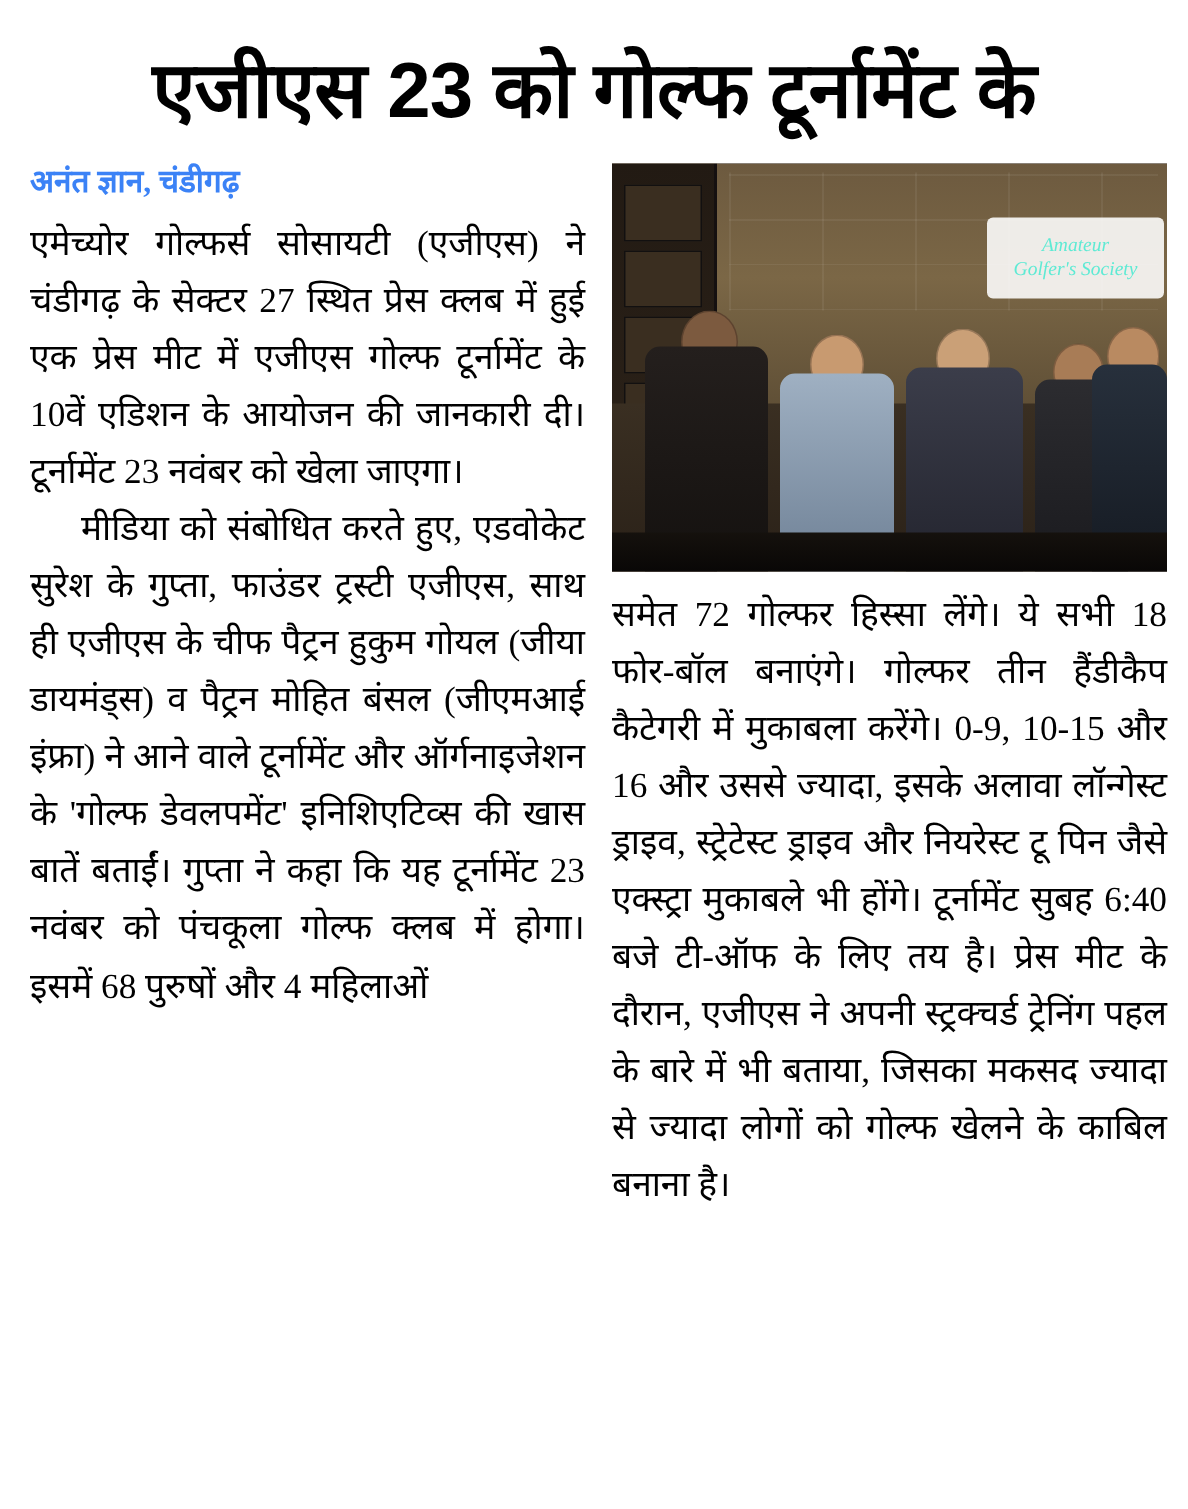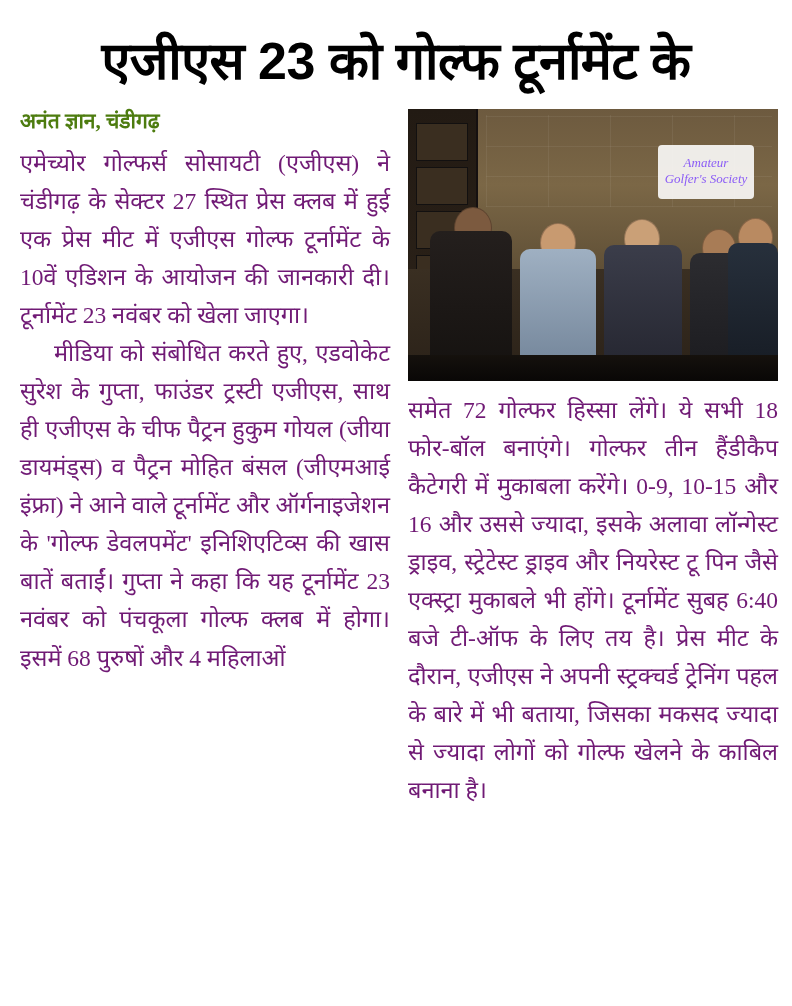--- a/index.html
+++ b/index.html
@@ -49,29 +49,29 @@
   .col {
     width: 370px;
     flex: 0 0 370px;
   }
   .byline {
     font-family: "Liberation Serif", serif;
     font-weight: bold;
     font-size: 21px;
     line-height: 1.2;
     margin-bottom: 10px;
-    color: #4d7c0f;
+    color: #3b82f6;
   }
   .body-text {
     font-family: "Liberation Serif", serif;
     font-size: 23.5px;
     line-height: 1.62;
     text-align: justify;
     text-justify: inter-word;
-    color: #701a75;
+    color: #000000;
     word-spacing: 0px;
   }
   .body-text p {
     margin: 0;
   }
   .body-text p.indent {
     text-indent: 34px;
   }
   .photo {
     width: 370px;
@@ -103,25 +103,25 @@
   }
   .photo .logo-grid {
     position: absolute;
     left: 78px; top: 6px; right: 6px; height: 92px;
     background:
       repeating-linear-gradient(90deg, rgba(255,255,255,0.06) 0 1px, rgba(0,0,0,0) 1px 62px),
       repeating-linear-gradient(0deg, rgba(255,255,255,0.06) 0 1px, rgba(0,0,0,0) 1px 30px);
   }
   .photo .ags-badge {
     position: absolute;
-    right: 24px; top: 36px;
-    width: 96px; height: 54px;
+    right: 2px; top: 36px;
+    width: 118px; height: 54px;
     border-radius: 4px;
     background: rgba(255,255,255,0.88);
-    color: #8b5cf6;
+    color: #5eead4;
     font-family: "Liberation Serif", serif;
     font-size: 13px;
     font-style: italic;
     text-align: center;
     line-height: 1.25;
     padding-top: 10px;
     box-sizing: border-box;
   }
   .photo .sofa {
     position: absolute;

